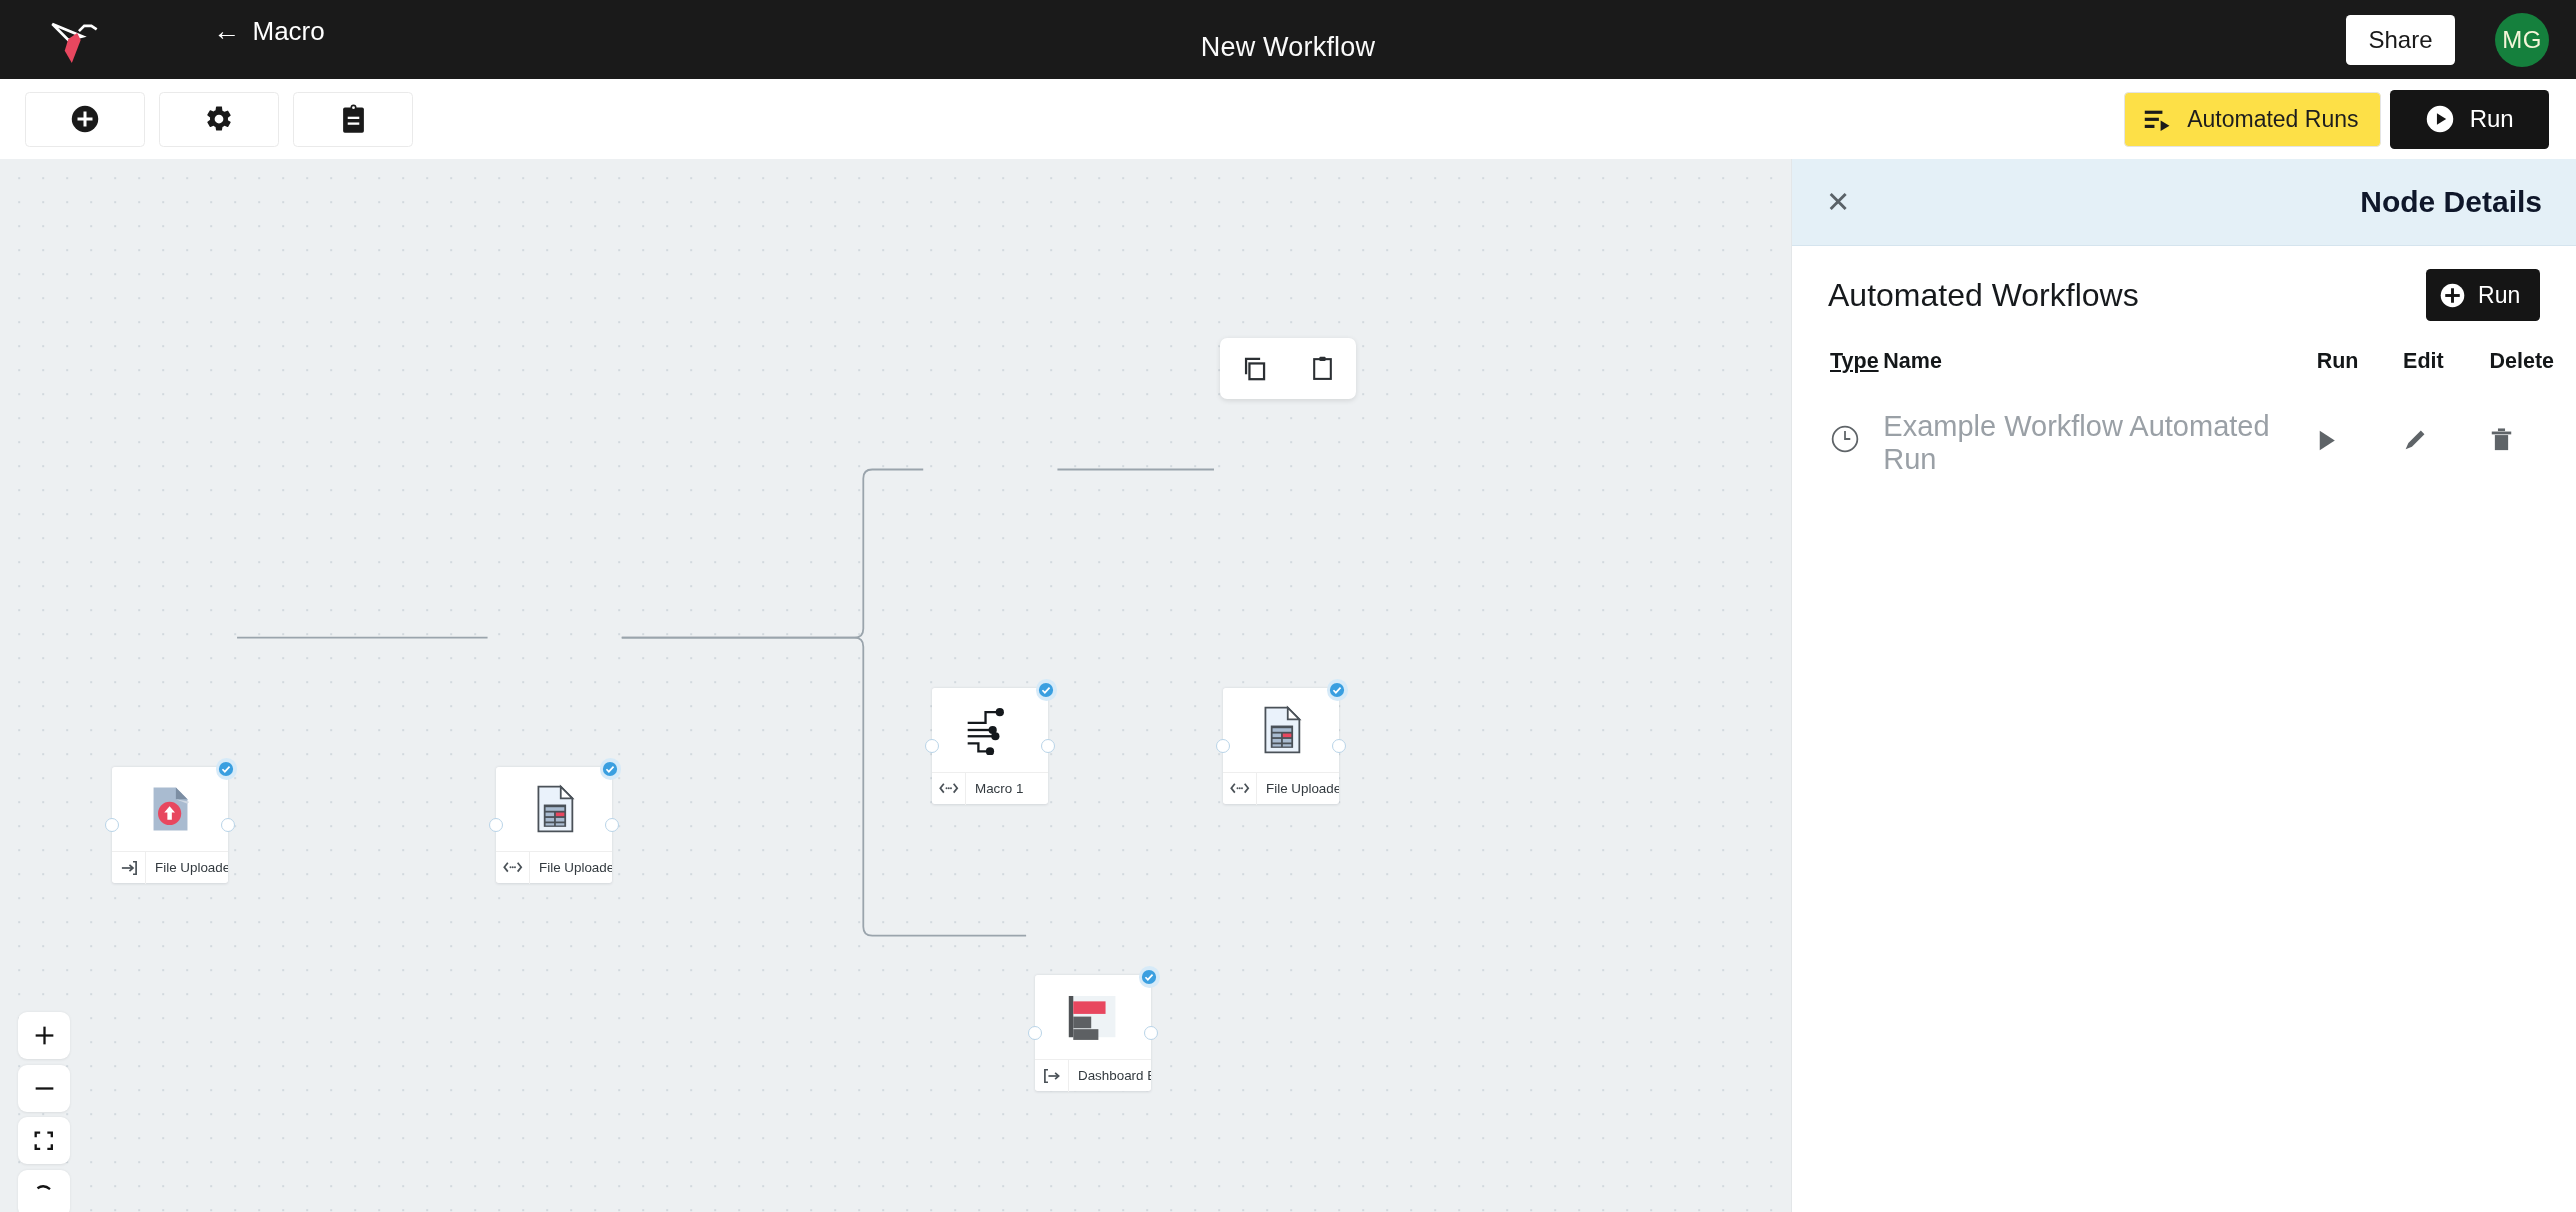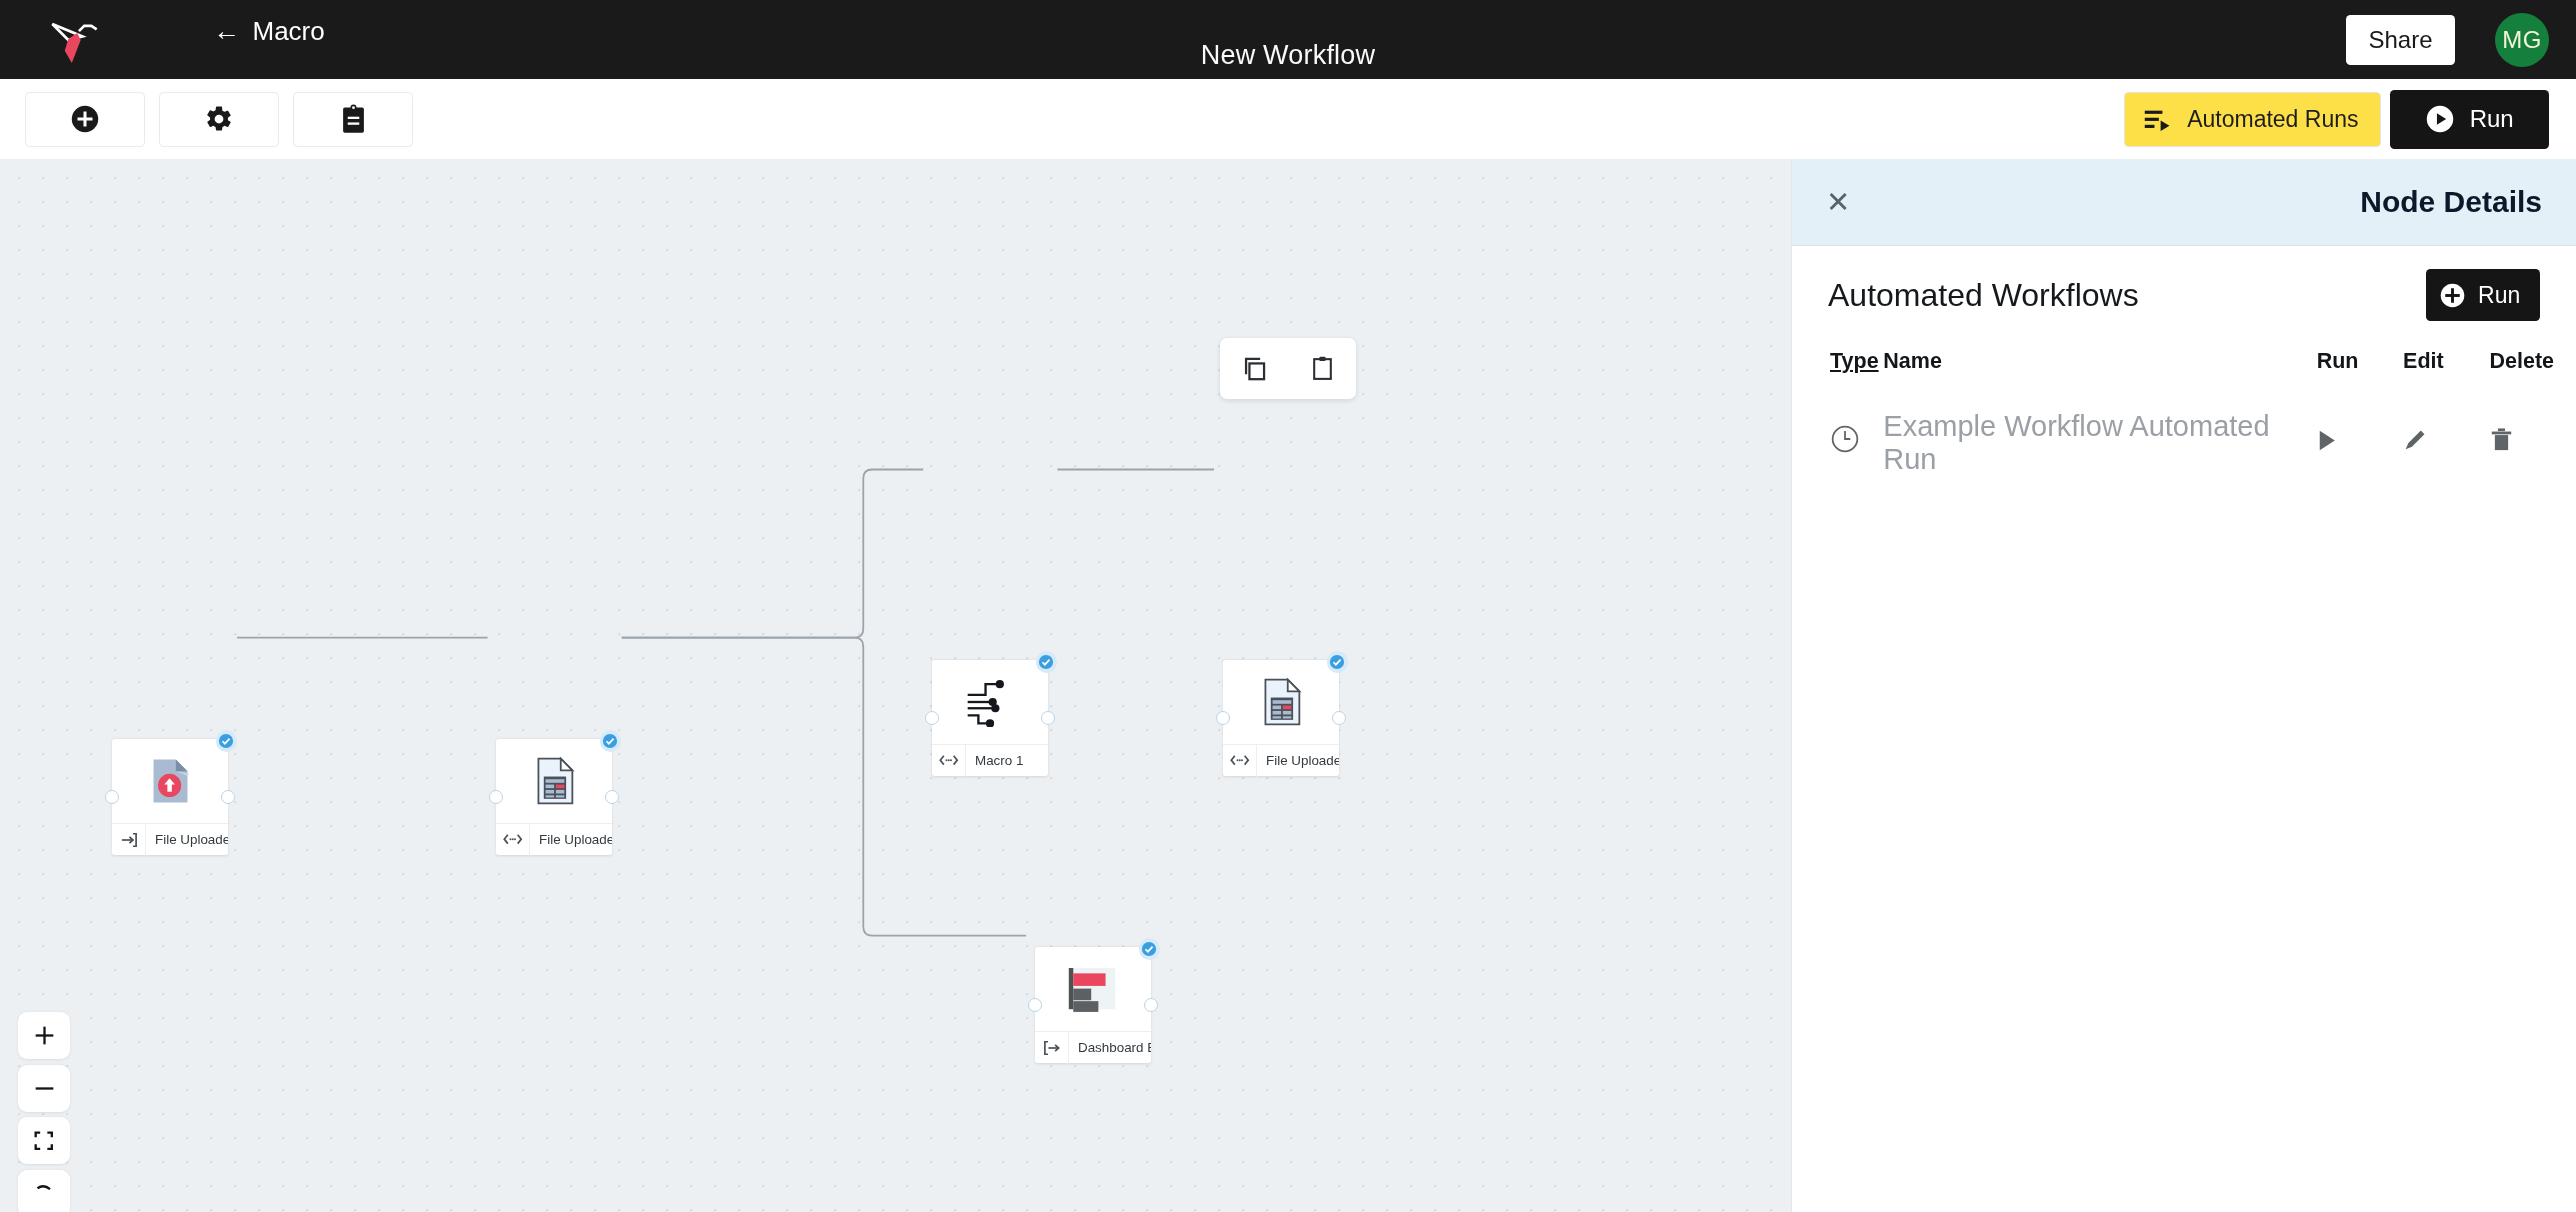--- a/index.html
+++ b/index.html
@@ -17,21 +17,21 @@
     background: #1a1a1a; display: flex; align-items: center;
   }
   .brand-logo { position: absolute; left: 47px; top: 12.5px; width: 55px; height: 54px; }
   .back-btn {
     position: absolute; left: 213px; top: 16px;
     display: flex; align-items: center; gap: 12.5px;
     color: #ffffff; font-size: 26px; cursor: pointer;
   }
   .back-arrow { font-size: 27px; line-height: 1; display: inline-block; }
   .topbar-title {
-    position: absolute; left: 0; top: 16px; width: 2576px; height: 79px;
+    position: absolute; left: 0; top: 8px; width: 2576px; height: 79px;
     display: flex; align-items: center; justify-content: center;
     color: #fafafa; font-size: 27px; letter-spacing: 0.2px;
     pointer-events: none;
   }
   .share-btn {
     position: absolute; right: 121px; top: 15px;
     width: 109px; height: 50px; background: #ffffff; border-radius: 4.5px;
     display: flex; align-items: center; justify-content: center;
     color: #1a1a1a; font-size: 24px; cursor: pointer;
   }
@@ -81,21 +81,21 @@
     background: #fff; border-radius: 7.2px; box-shadow: 0 1.8px 5.4px rgba(0,0,0,.10);
     display: flex; align-items: center; justify-content: space-around;
   }
   .clipboard-bar .cb-icon { cursor: pointer; display: flex; }
 
   
   .node { position: absolute; }
   .node-card {
     background: #ffffff; border-radius: 2.7px;
     box-shadow: 0 0.9px 2.7px rgba(40,50,60,.13);
-    overflow: visible; position: relative;
+    overflow: visible; position: relative; margin-top: 28px;
   }
   .node-body { display: flex; align-items: center; justify-content: center; }
   .node-label {
     border-top: 0.9px solid #eeeeee; height: 32px;
     display: flex; align-items: center;
   }
   .node-label-icon {
     width: 34px; height: 32px; display: flex; align-items: center; justify-content: center;
     border-right: 0.9px solid #eeeeee; flex: 0 0 34px;
   }

